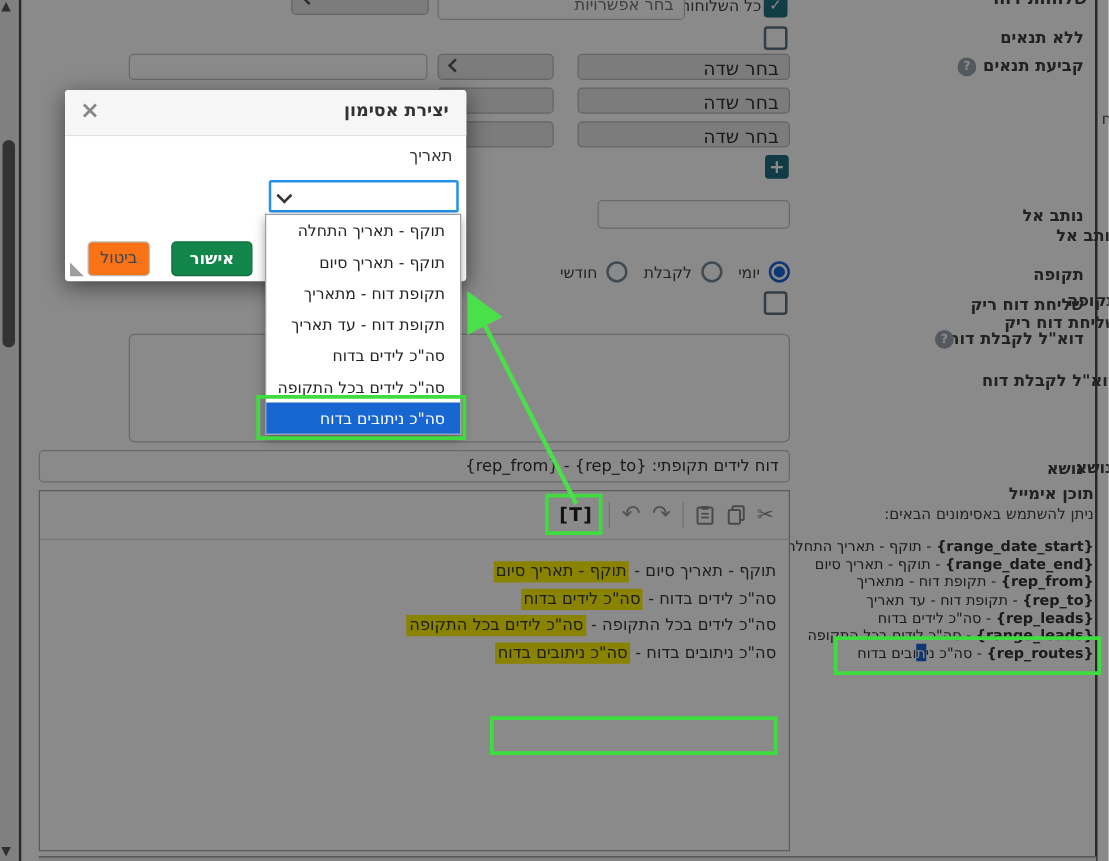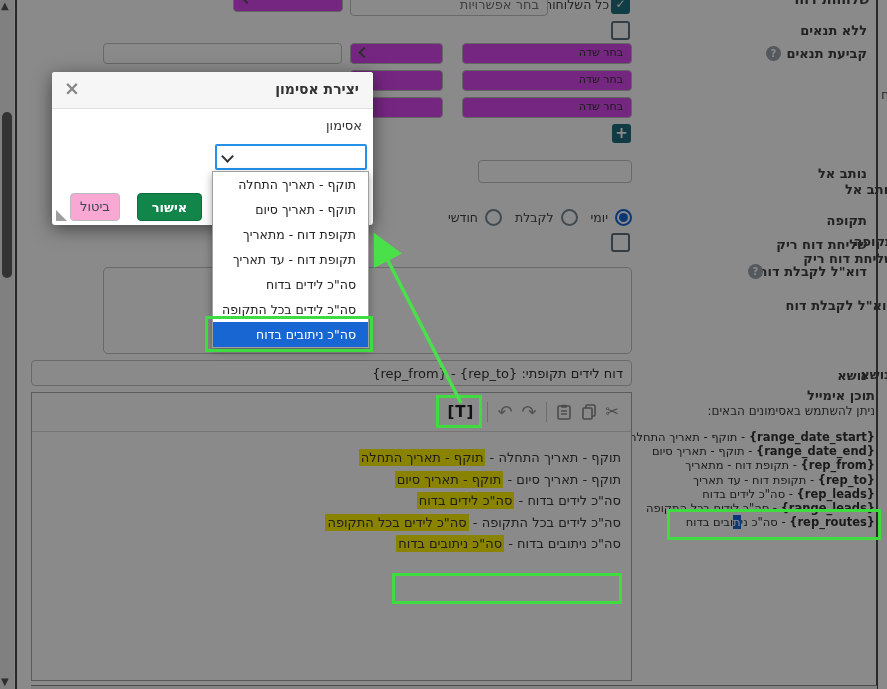--- a/index.html
+++ b/index.html
@@ -3,22 +3,22 @@
 <meta charset="utf-8">
 <style>
   html,body{margin:0;padding:0;width:887px;height:689px;overflow:hidden;background:#fff;
     font-family:"DejaVu Sans","Liberation Sans",sans-serif;}
   .abs{position:absolute;}
   body{position:relative;direction:rtl;}
   .lbl{font-weight:bold;color:#3f3f3f;font-size:13px;text-align:right;white-space:nowrap;}
   .lbl-sm{color:#444;font-size:12.5px;white-space:nowrap;}
   .inp{background:#fff;border:1px solid #c3c3c3;border-radius:4px;box-sizing:border-box;
     font-family:inherit;font-size:13px;color:#333;text-align:right;padding:0 8px;direction:rtl;}
-  .sel-box{background:#d946ef;border:1px solid #b9b9b9;border-radius:4px;box-sizing:border-box;
-    font-size:11px;color:#333;text-align:right;padding:2px 8px 0 0;}
+  .sel-box{background:#e5e5e5;border:1px solid #b9b9b9;border-radius:4px;box-sizing:border-box;
+    font-size:15px;color:#333;text-align:right;padding:2px 8px 0 0;}
   .chev{position:absolute;left:9px;top:50%;width:6px;height:6px;border-left:2px solid #555;
     border-bottom:2px solid #555;transform:translateY(-70%) rotate(45deg);}
   .cb{width:15px;height:15px;border:2px solid #5f7280;border-radius:3px;background:#fff;box-sizing:content-box;}
   .cb.checked{background:#20717e;border-color:#20717e;color:#fff;font-size:12px;line-height:15px;
     text-align:center;font-weight:bold;}
   .radio{width:13px;height:13px;border:2px solid #7a8a96;border-radius:50%;background:#fff;position:relative;}
   .radio.sel{border-color:#1766d2;}
   .radio.sel::after{content:"";position:absolute;inset:2px;border-radius:50%;background:#1766d2;}
   .help{width:15px;height:15px;border-radius:50%;background:#9aa4af;color:#fff;font-size:10px;
     font-weight:bold;text-align:center;line-height:15px;}
@@ -29,21 +29,21 @@
   .ed-line{line-height:21.5px;font-size:13px;color:#3a3a3a;white-space:nowrap;}
   .dim{position:absolute;inset:0;background:rgba(0,0,0,0.46);z-index:50;}
   .modal{position:absolute;left:52px;top:72px;width:321px;height:153px;background:#fff;
     border-radius:3px;box-shadow:0 4px 18px rgba(0,0,0,0.5);z-index:100;}
   .modal-header{position:absolute;top:0;left:0;right:0;height:36px;background:#f6f6f6;
     border-bottom:1px solid #e0e0e0;border-radius:3px 3px 0 0;}
   .modal-title{position:absolute;right:14px;top:9px;font-size:14px;font-weight:bold;color:#333;}
   .modal-close{position:absolute;left:12px;top:5px;font-size:19px;color:#888;font-weight:bold;cursor:pointer;}
   .btn{border-radius:4px;font-size:13px;text-align:center;box-sizing:border-box;cursor:pointer;}
   .btn-green{background:#12854b;border:1px solid #0e6e3d;color:#fff;font-weight:bold;line-height:27px;}
-  .btn-plain{background:#f9a8d4;border:1px solid #bbb;color:#3a4654;line-height:26px;}
+  .btn-plain{background:#f97316;border:1px solid #bbb;color:#3a4654;line-height:26px;}
   .ddlist{position:absolute;left:212px;top:171px;width:155px;background:#fff;border:1px solid #a0a0a0;
     box-shadow:0 3px 8px rgba(0,0,0,0.35);z-index:110;}
   .dd-opt{height:25px;line-height:25px;font-size:12.5px;color:#222;text-align:right;
     padding-left:6px;padding-right:12px;white-space:nowrap;cursor:pointer;}
   .dd-opt.selected{background:#1766d2;color:#fff;}
   .anno{position:absolute;border:3px solid #3fdc3f;z-index:200;pointer-events:none;}
   .toolbar{position:absolute;left:0;right:0;top:0;height:38px;border-bottom:1px solid #d8d8d8;
     display:flex;align-items:center;padding:0 12px;gap:9px;}
   .tb-ico{color:#8a8a8a;font-size:16px;line-height:1;}
   .tb-sep{width:1px;height:20px;background:#ccc;}
@@ -147,21 +147,20 @@
           <line x1="5" y1="10" x2="11" y2="10" stroke="#8a8a8a" stroke-width="1.4"></line>
         </svg>
     </span>
     <span class="tb-sep"></span>
     <span class="tb-ico" style="font-size:18px;color:#999;">↷</span>
     <span class="tb-ico" style="font-size:18px;color:#999;">↶</span>
     <span class="tb-sep"></span>
     <span class="t-btn">[T]</span>
   </div>
   <div style="position:absolute;left:0;right:0;top:38px;bottom:0;padding:16px 10px 0 0;text-align:right;overflow:hidden;">
-    <div class="ed-line"><span>תוקף - תאריך התחלה - </span><span class="tok-hl">תוקף - תאריך התחלה</span></div>
     <div class="ed-line"><span>תוקף - תאריך סיום - </span><span class="tok-hl">תוקף - תאריך סיום</span></div>
     <div class="ed-line"><span>סה"כ לידים בדוח - </span><span class="tok-hl">סה"כ לידים בדוח</span></div>
     <div class="ed-line"><span>סה"כ לידים בכל התקופה - </span><span class="tok-hl">סה"כ לידים בכל התקופה</span></div>
     <div class="ed-line"><span>סה"כ ניתובים בדוח - </span><span class="tok-hl">סה"כ ניתובים בדוח</span></div>
   </div>
 </div>
 
 <div class="abs" style="left:31px;top:685px;width:846px;height:4px;background:#f0f0f0;border-top:1px solid #8d8d8d;"></div>
 
 <div class="frag lbl-sm" style="right:-12px;top:88px;font-size:12px;">דוח</div>
@@ -172,21 +171,21 @@
 <div class="frag lbl" style="right:-7px;top:298px;">דוא"ל לקבלת דוח</div>
 <div class="frag lbl" style="right:-3px;top:367px;">נושא</div>
 
 <div class="dim"></div>
 
 <div class="modal">
   <div class="modal-header">
     <span class="modal-title">יצירת אסימון</span>
     <span class="modal-close">×</span>
   </div>
-  <div style="position:absolute;right:11px;top:46px;font-size:13px;color:#333;">אסימון</div>
+  <div style="position:absolute;right:11px;top:46px;font-size:13px;color:#333;">תאריך</div>
   <div style="position:absolute;left:163px;top:72px;width:152px;height:26px;background:#fff;border:2px solid #2491eb;border-radius:2px;box-sizing:border-box;">
     <span style="position:absolute;left:6px;top:6px;width:7px;height:7px;border-left:2px solid #333;border-bottom:2px solid #333;transform:rotate(-45deg);"></span>
   </div>
   <div class="btn btn-green" style="position:absolute;left:85px;top:121px;width:65px;height:28px;">אישור</div>
   <div class="btn btn-plain" style="position:absolute;left:18px;top:121px;width:50px;height:28px;">ביטול</div>
   <div style="position:absolute;left:4px;bottom:4px;width:0;height:0;border-left:11px solid #9e9e9e;border-top:11px solid transparent;"></div>
 </div>
 
 <div class="ddlist">
   <div class="dd-opt">תוקף - תאריך התחלה</div>

